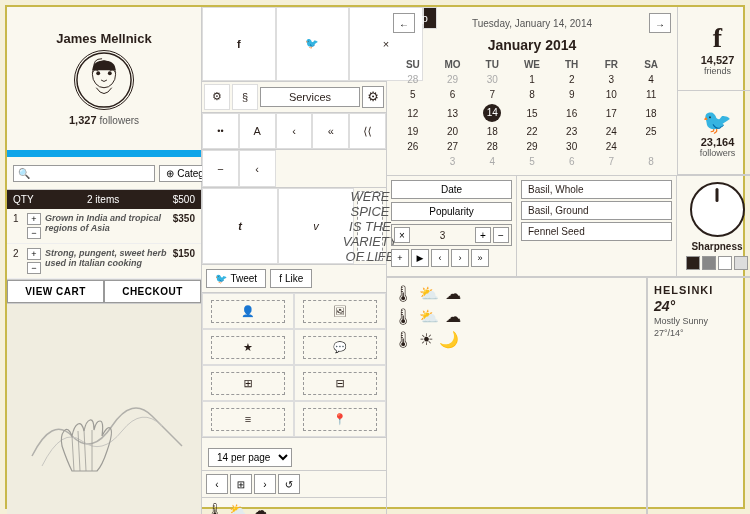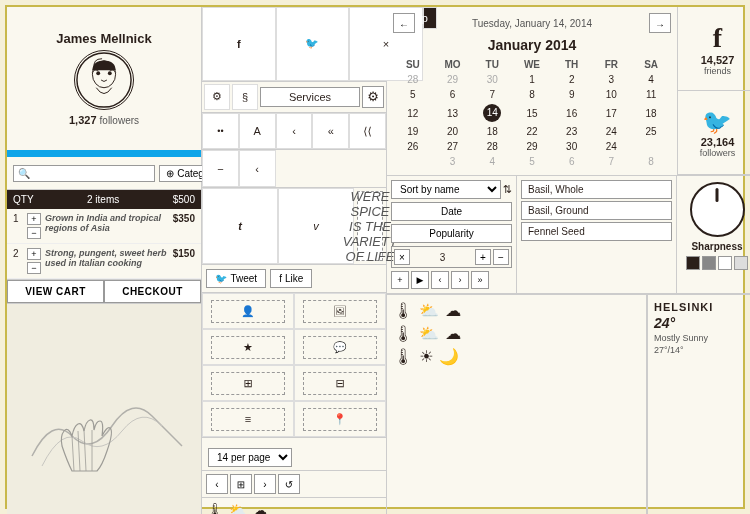--- a/index.html
+++ b/index.html
@@ -1041,28 +1041,20 @@
           <span class="social-icon-big">🐦</span>
           <span class="social-count">23,164</span>
           <span class="social-label">followers</span>
         </div>
       </div>
     </div>
 
     <div class="middle-section">
 
       <div class="sort-filter-col">
-        <div class="sort-select-row">
-          <select class="sort-select">
-            <option>Sort by name</option>
-            <option>Sort by price</option>
-            <option>Sort by date</option>
-          </select>
-          <span>⇅</span>
-        </div>
         <button class="filter-btn">Date</button>
         <button class="filter-btn">Popularity</button>
 
         <div class="stepper-row">
           <button class="stepper-btn">×</button>
           <span class="stepper-val">3</span>
           <button class="stepper-btn">+</button>
           <button class="stepper-btn">−</button>
         </div>
 

